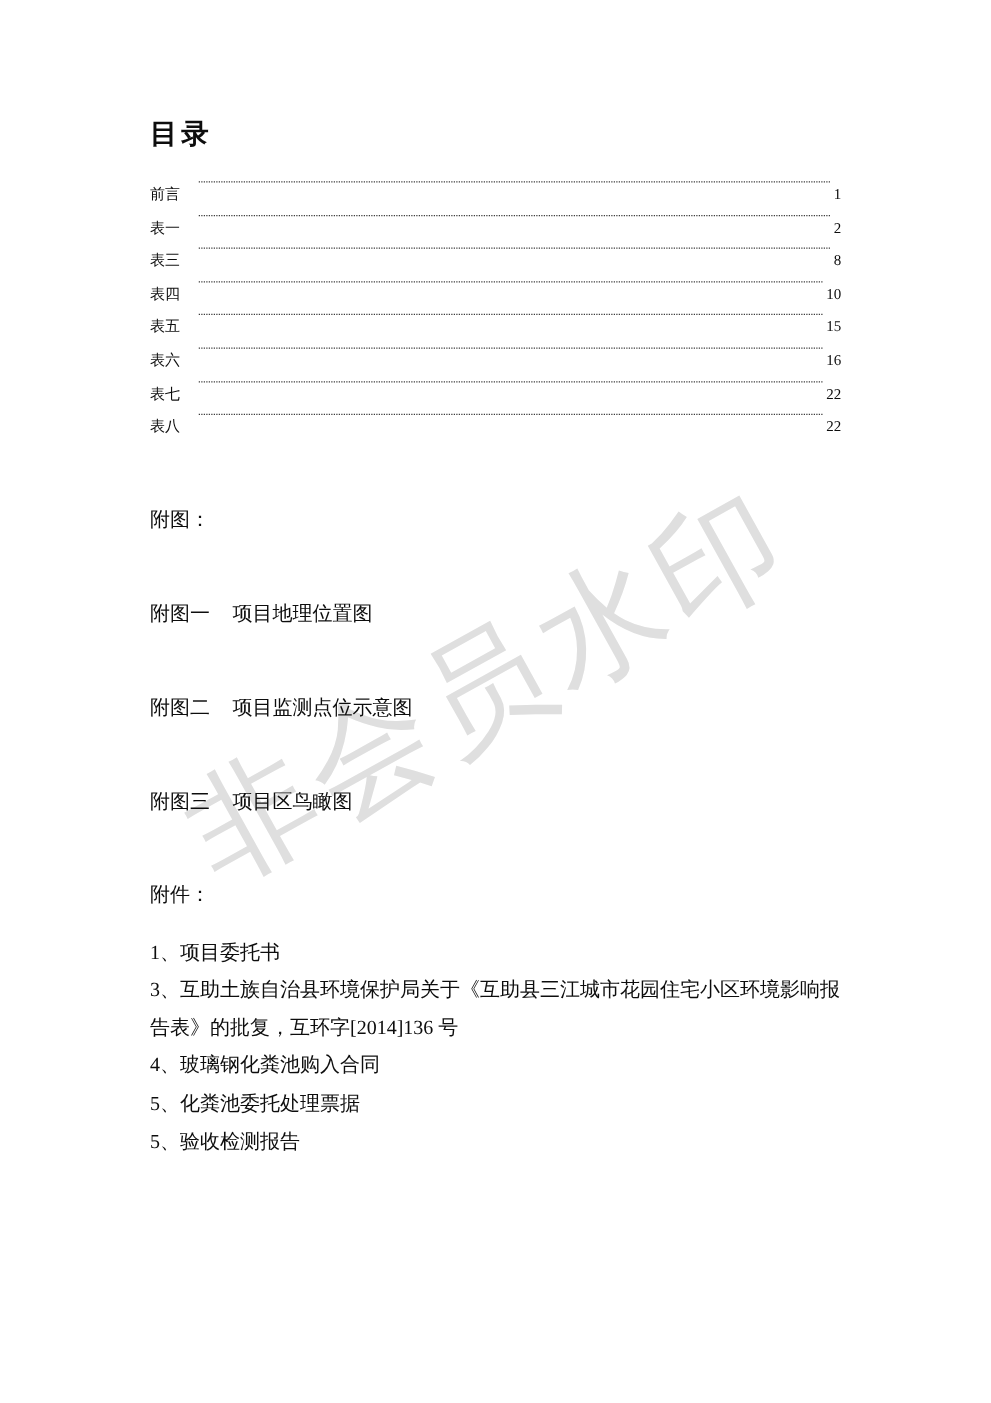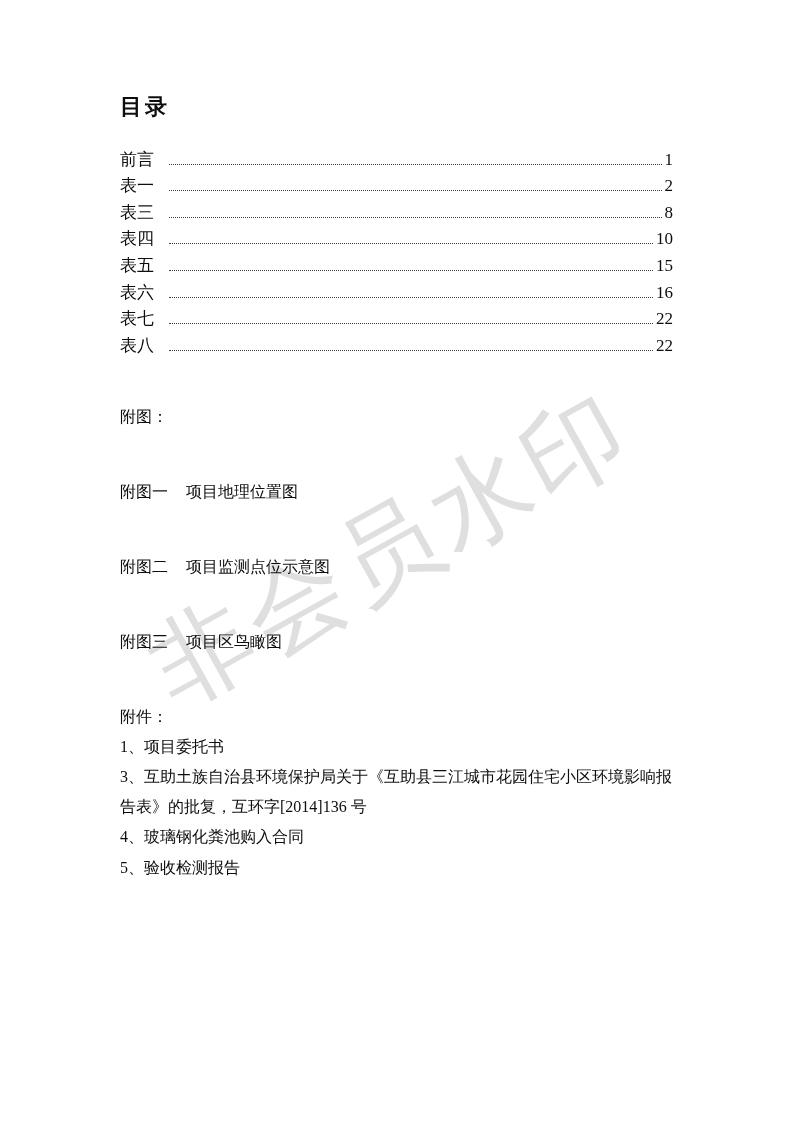--- a/index.html
+++ b/index.html
@@ -41,43 +41,43 @@
   .doc-title {
     font-size: 22px;
     font-weight: bold;
     letter-spacing: 3px;
     line-height: 30px;
     margin-bottom: 22px;
   }
   .toc-list { width: 100%; }
   .toc-row {
     display: flex;
-    align-items: flex-end;
+    align-items: flex-start;
     height: 26.6px;
-    font-size: 17px;
+    font-size: 12px;
     line-height: 22px;
   }
   .toc-label { flex: none; white-space: nowrap; }
   .leader {
     flex: 1 1 auto;
     height: 1px;
     border-bottom: 1.5px dotted #3c3c3c;
     margin: 0 3px 6px 15px;
   }
   .toc-page { flex: none; white-space: nowrap; }
   .section { margin-top: 1px; }
   .plain-row {
     height: 31px;
     line-height: 31px;
     font-size: 16px;
     white-space: nowrap;
     margin-top: 44px;
   }
   .fig-label { margin-right: 18px; }
-  .att-list { margin-top: 0; font-family: Liberation Serif, serif; }
+  .att-list { margin-top: 16px; font-family: Liberation Serif, serif; }
   .att-line {
     height: 30.2px;
     line-height: 30.2px;
     font-size: 16px;
     white-space: nowrap;
   }
 </style>
 </head>
 <body>
 
@@ -146,17 +146,18 @@
       <div class="plain-row">附件：</div>
     </div>
 
     <div class="att-list">
       <div class="att-line">1、项目委托书</div>
       <div>
         <div class="att-line">3、互助土族自治县环境保护局关于《互助县三江城市花园住宅小区环境影响报</div>
         <div class="att-line">告表》的批复，互环字[2014]136 号</div>
       </div>
       <div class="att-line">4、玻璃钢化粪池购入合同</div>
+      <div class="att-line">5、化粪池委托处理票据</div>
       <div class="att-line">5、验收检测报告</div>
     </div>
 
   </div>
 </div>
 
 </body></html>

